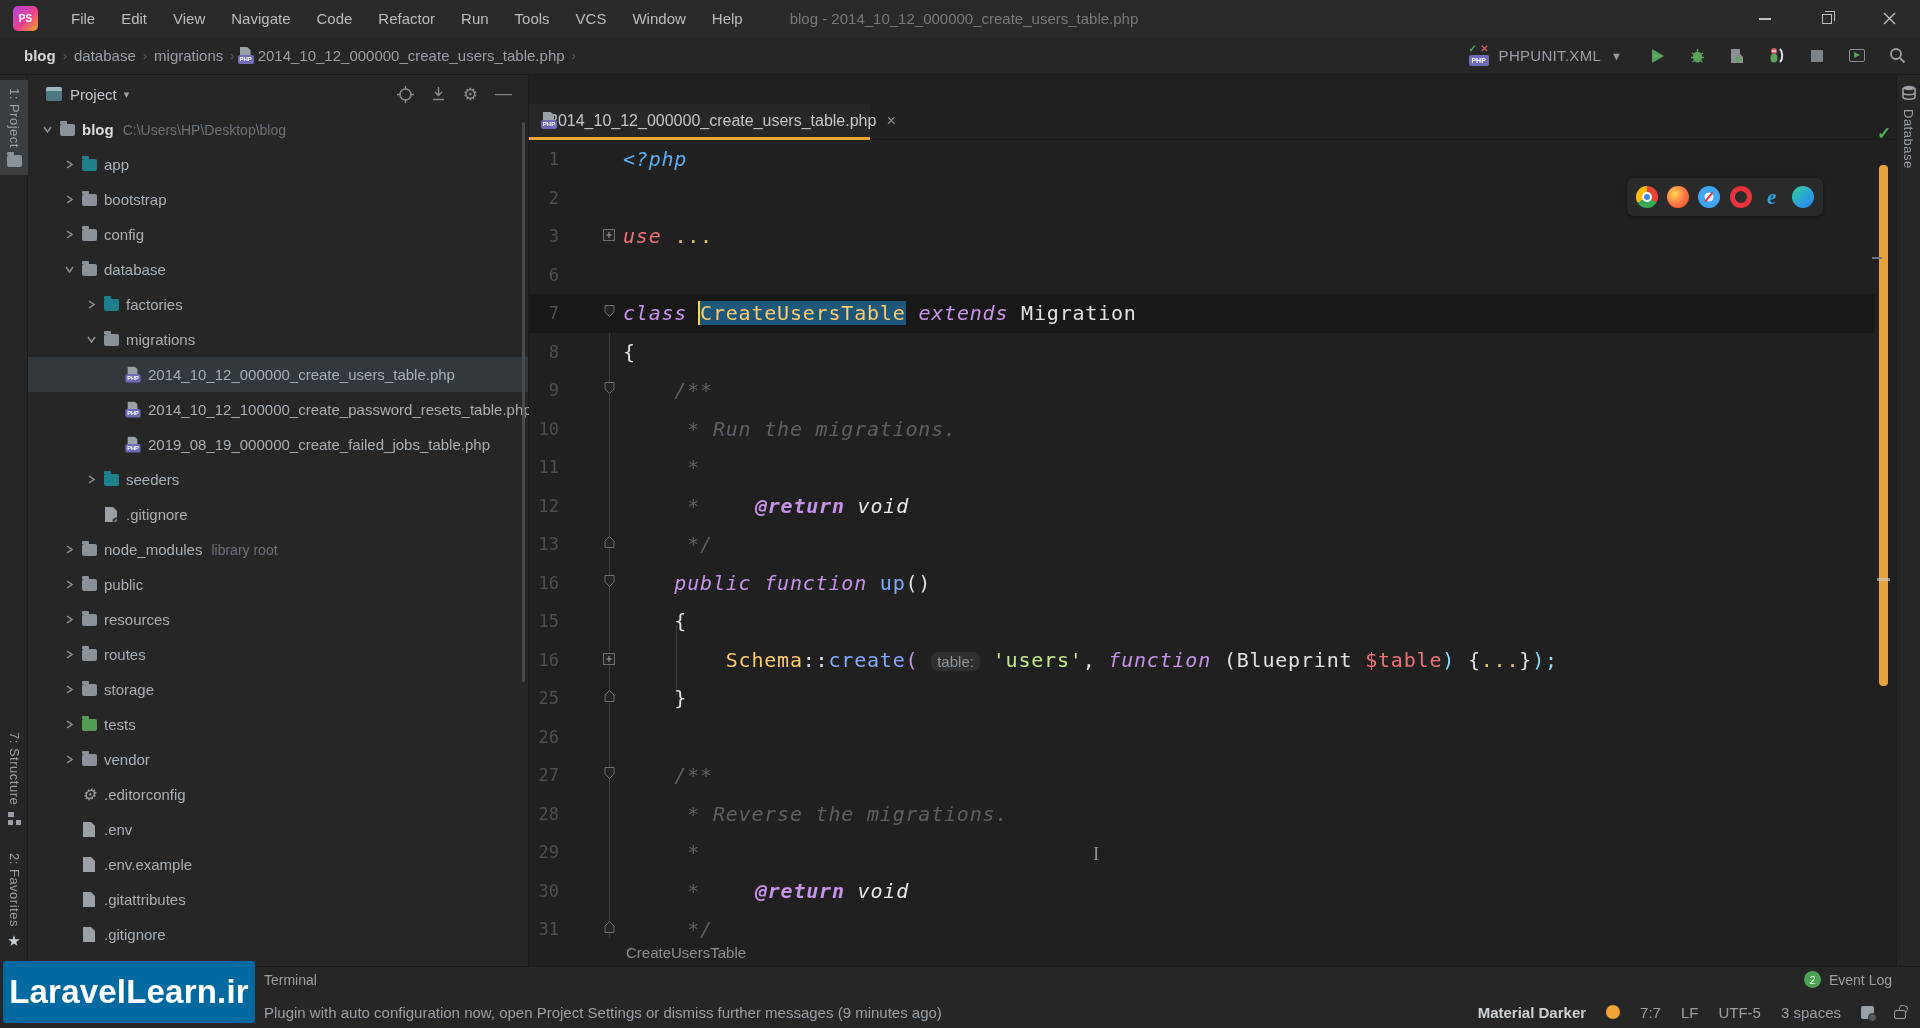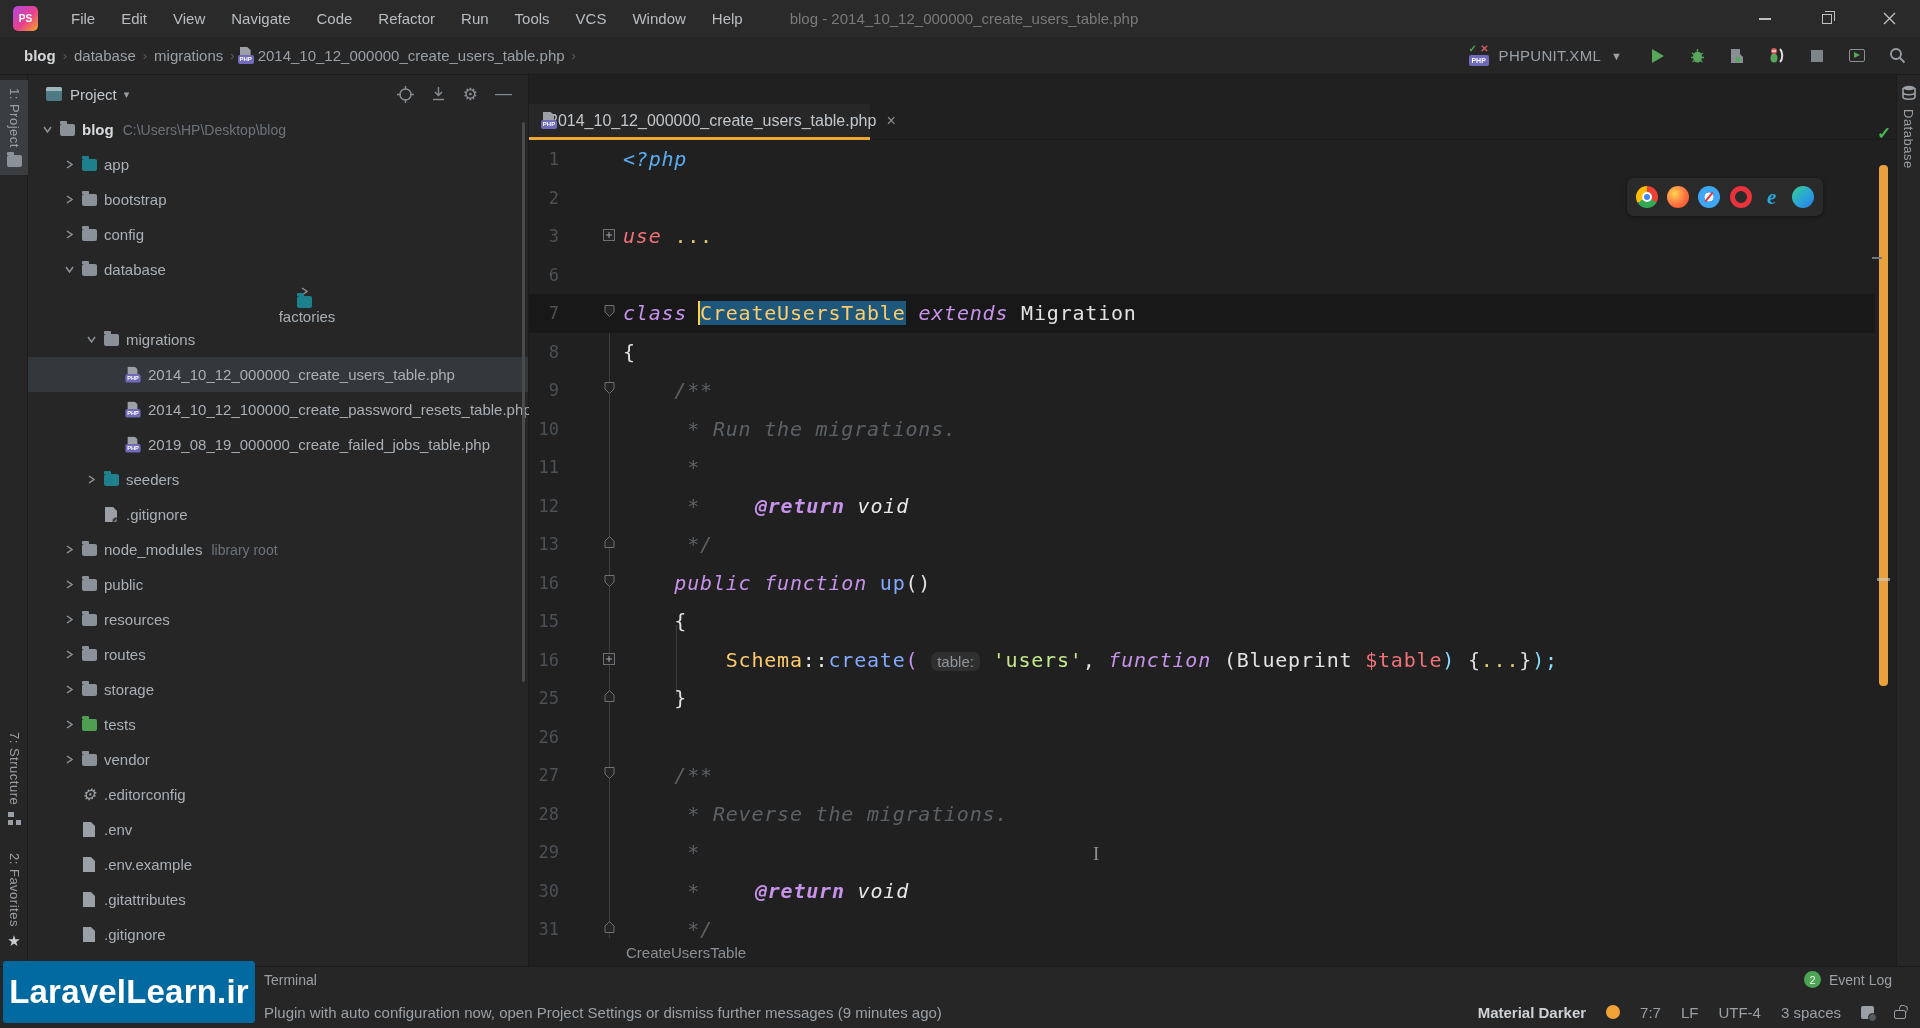--- a/index.html
+++ b/index.html
@@ -381,21 +381,21 @@
           <span class="chev-box exp">
             <svg width="9" height="9" viewBox="0 0 9 9">
               <path d="M2 1l5 3.5L2 8" fill="none" stroke="#8d9399" stroke-width="1.5"></path>
             </svg>
           </span>
           <span class="tree-ico">
             <i class="fold-ic"></i>
           </span>
           <span class="tree-label">database</span>
         </div>
-        <div class="tree-row" style="padding-left: 53px; flex-direction: column;">
+        <div class="tree-row" style="padding-left: 53px;">
           <span class="chev-box">
             <svg width="9" height="9" viewBox="0 0 9 9">
               <path d="M2 1l5 3.5L2 8" fill="none" stroke="#8d9399" stroke-width="1.5"></path>
             </svg>
           </span>
           <span class="tree-ico">
             <i class="fold-ic teal"></i>
           </span>
           <span class="tree-label">factories</span>
         </div>
@@ -784,21 +784,21 @@
     </div>
   </div>
 
   <div class="statusbar">
     <span class="status-msg">Plugin with auto configuration now, open Project Settings or dismiss further messages (9 minutes ago)</span>
     <div class="status-right">
       <span class="st-theme">Material Darker</span>
       <span class="st-dot"></span>
       <span class="st-item">7:7</span>
       <span class="st-item">LF</span>
-      <span class="st-item">UTF-4</span>
+      <span class="st-item">UTF-5</span>
       <span class="st-item">3 spaces</span>
       <span class="widget-ic"></span>
       <span class="lock-ic"></span>
     </div>
   </div>
 
   <div class="watermark">
     <span>LaravelLearn.ir</span>
   </div>
 </div>

